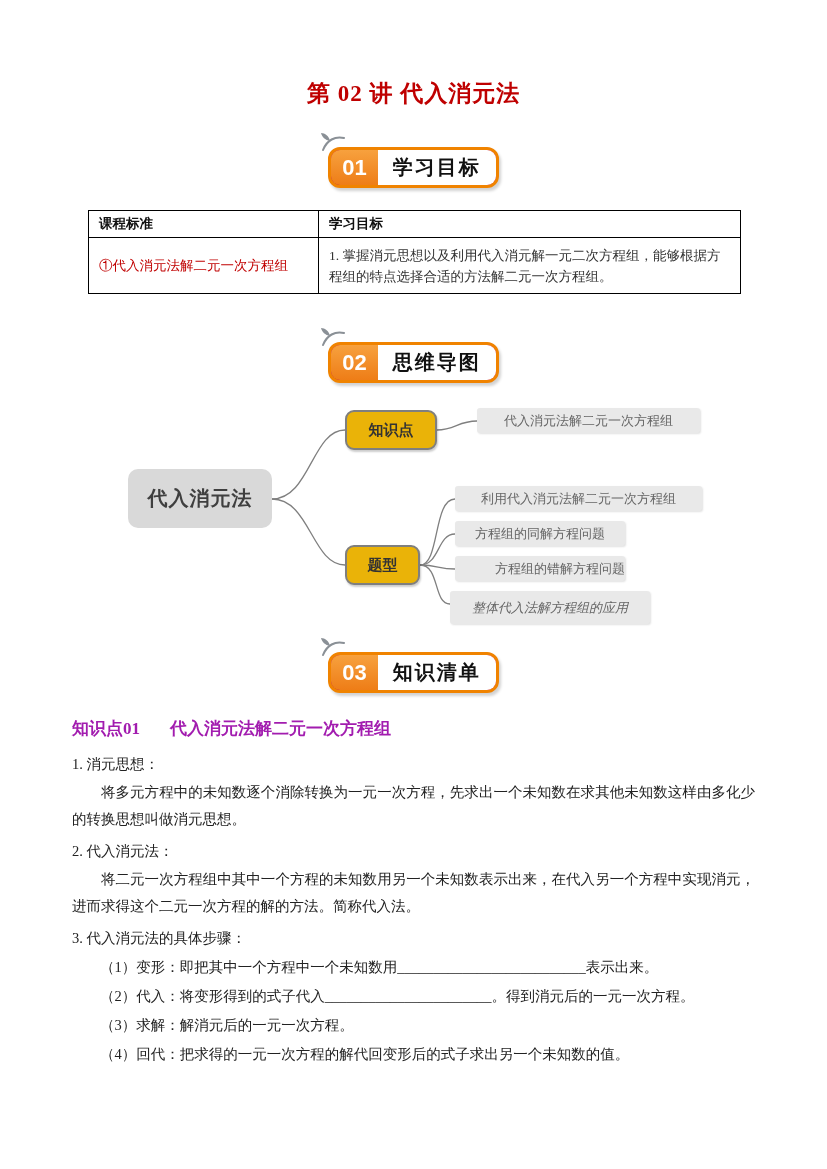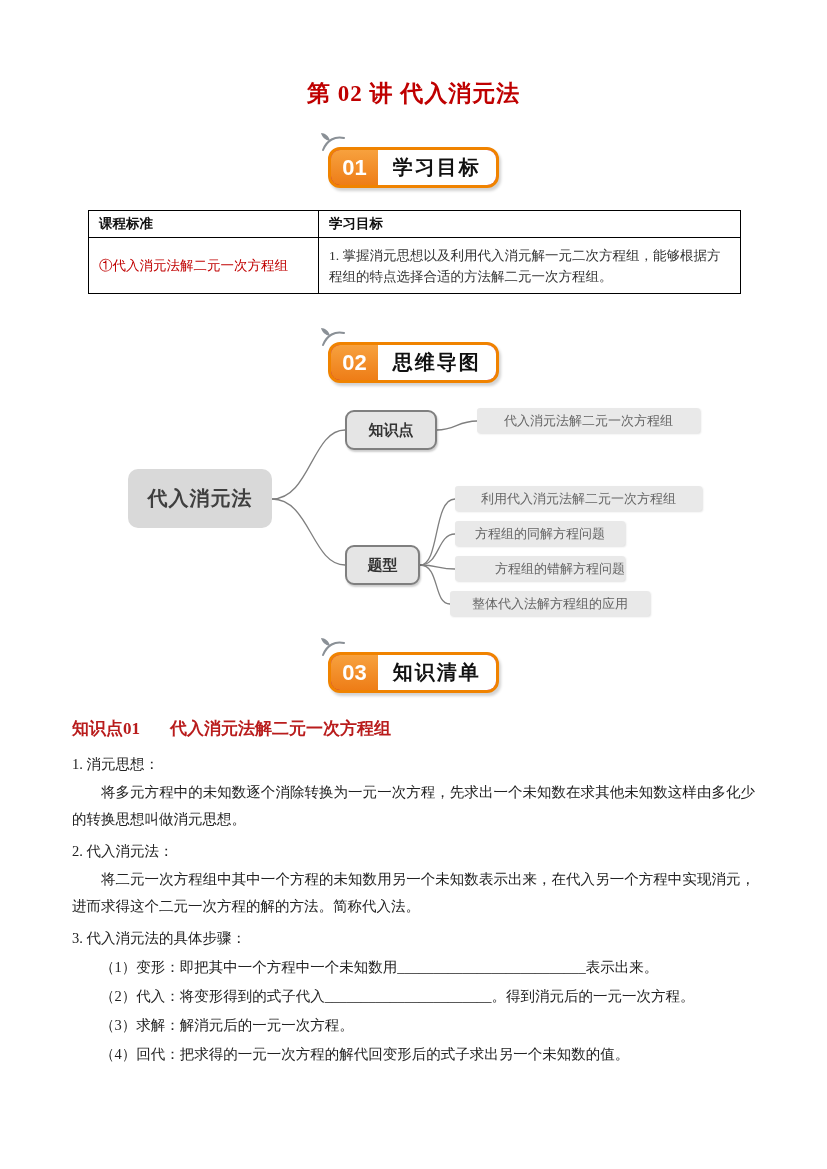--- a/index.html
+++ b/index.html
@@ -58,42 +58,42 @@
   .mindmap { position: relative; height: 255px; margin-top: 2px; }
   .mm-lines { position: absolute; left: 0; top: 0; }
   .mm-node { position: absolute; display: flex; align-items: center; justify-content: center; }
   .mm-root {
     left: 128px; top: 84px; width: 144px; height: 59px;
     background: #d9d9d9; border-radius: 10px;
     font-size: 20px; font-weight: bold; color: #3f3f3f;
     font-family: "Liberation Sans", sans-serif; letter-spacing: 1px;
   }
   .mm-branch {
-    background: #e5e5e5; border: 2px solid #7f7f7f; border-radius: 9px;
+    background: #eab308; border: 2px solid #7f7f7f; border-radius: 9px;
     font-size: 15px; font-weight: bold; color: #333;
     box-shadow: 1px 2px 2px rgba(0,0,0,.2);
     font-family: "Liberation Sans", sans-serif;
   }
   .mm-b1 { left: 345px; top: 25px; width: 92px; height: 40px; }
   .mm-b2 { left: 345px; top: 160px; width: 75px; height: 40px; }
   .mm-leaf {
     background: #e9e9e9; border-radius: 3px;
     font-size: 13px; color: #666;
     font-family: "Liberation Sans", sans-serif;
     box-shadow: 1px 1px 2px rgba(0,0,0,.12);
   }
   .mm-leafA  { left: 477px; top: 23px;  width: 223px; height: 25px; }
   .mm-leafB1 { left: 455px; top: 101px; width: 247px; height: 25px; }
   .mm-leafB2 { left: 455px; top: 136px; width: 170px; height: 25px; }
   .mm-leafB3 { left: 455px; top: 171px; width: 170px; height: 25px; padding-left: 40px; }
-  .mm-leafB4 { left: 450px; top: 206px; width: 200px; height: 25px; }
+  .mm-leafB4 { left: 450px; top: 206px; width: 200px; height: 33px; font-style: italic; }
 
   
   .knowledge { margin: 24px 72px 0; font-size: 14.5px; color: #222; }
-  .k-heading { margin: 0 0 10px; font-size: 17px; font-weight: bold; color: #b91c1c; }
+  .k-heading { margin: 0 0 10px; font-size: 17px; font-weight: bold; color: #a21caf; }
   .k-heading-title { margin-left: 30px; }
   .k-item-title { margin: 4px 0 0; line-height: 29px; }
   .k-para { margin: 0; line-height: 27px; text-indent: 2em; text-align: justify; }
   .k-step { margin: 0 0 0 28px; line-height: 29px; }
 </style>
 </head>
 <body>
 
 <div class="page">
 

